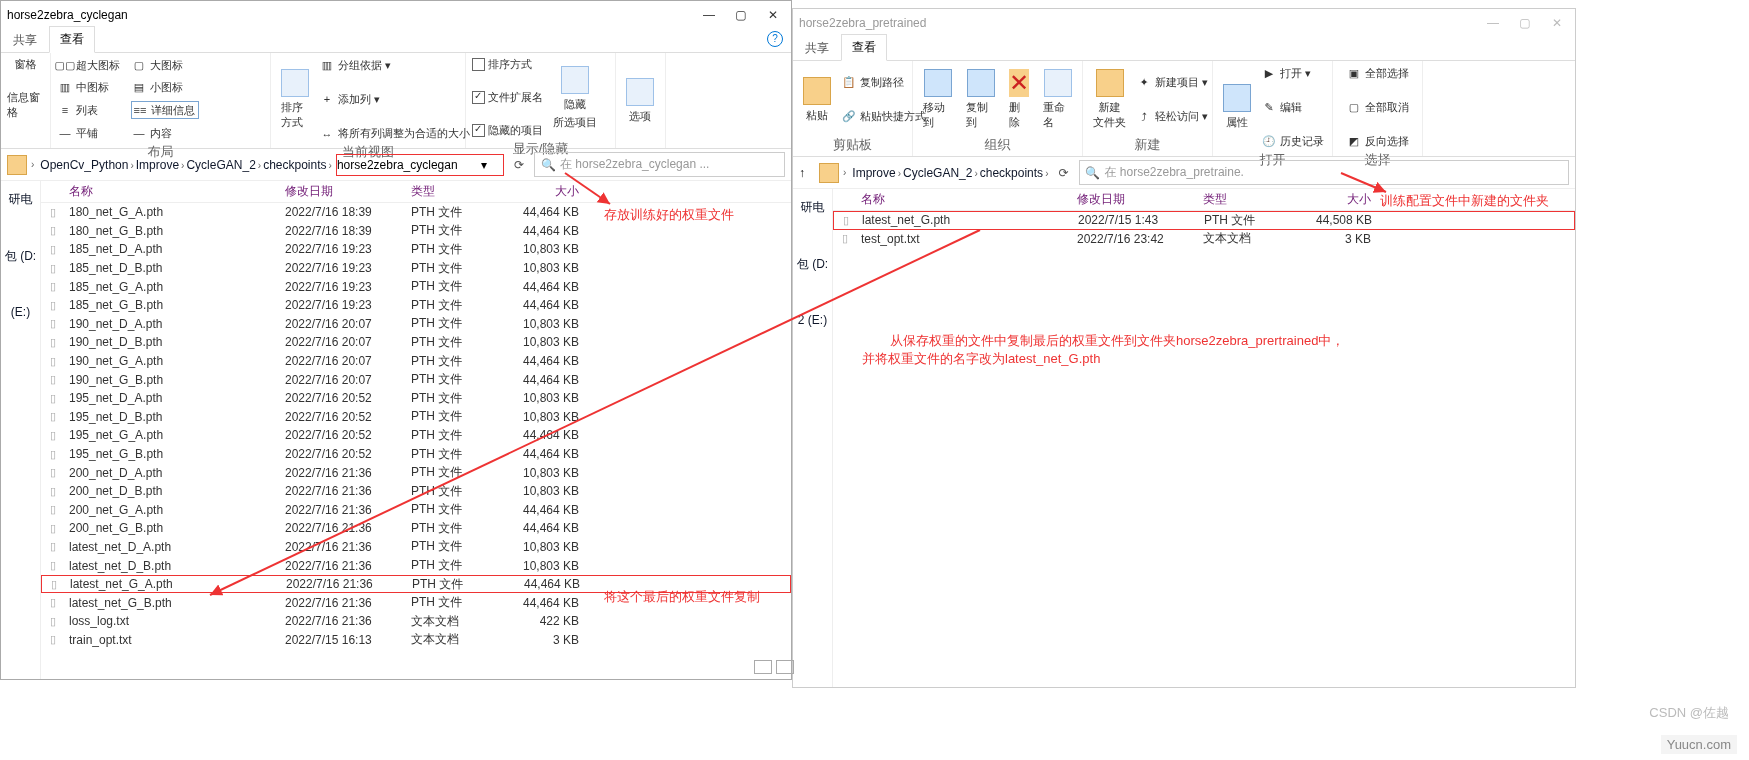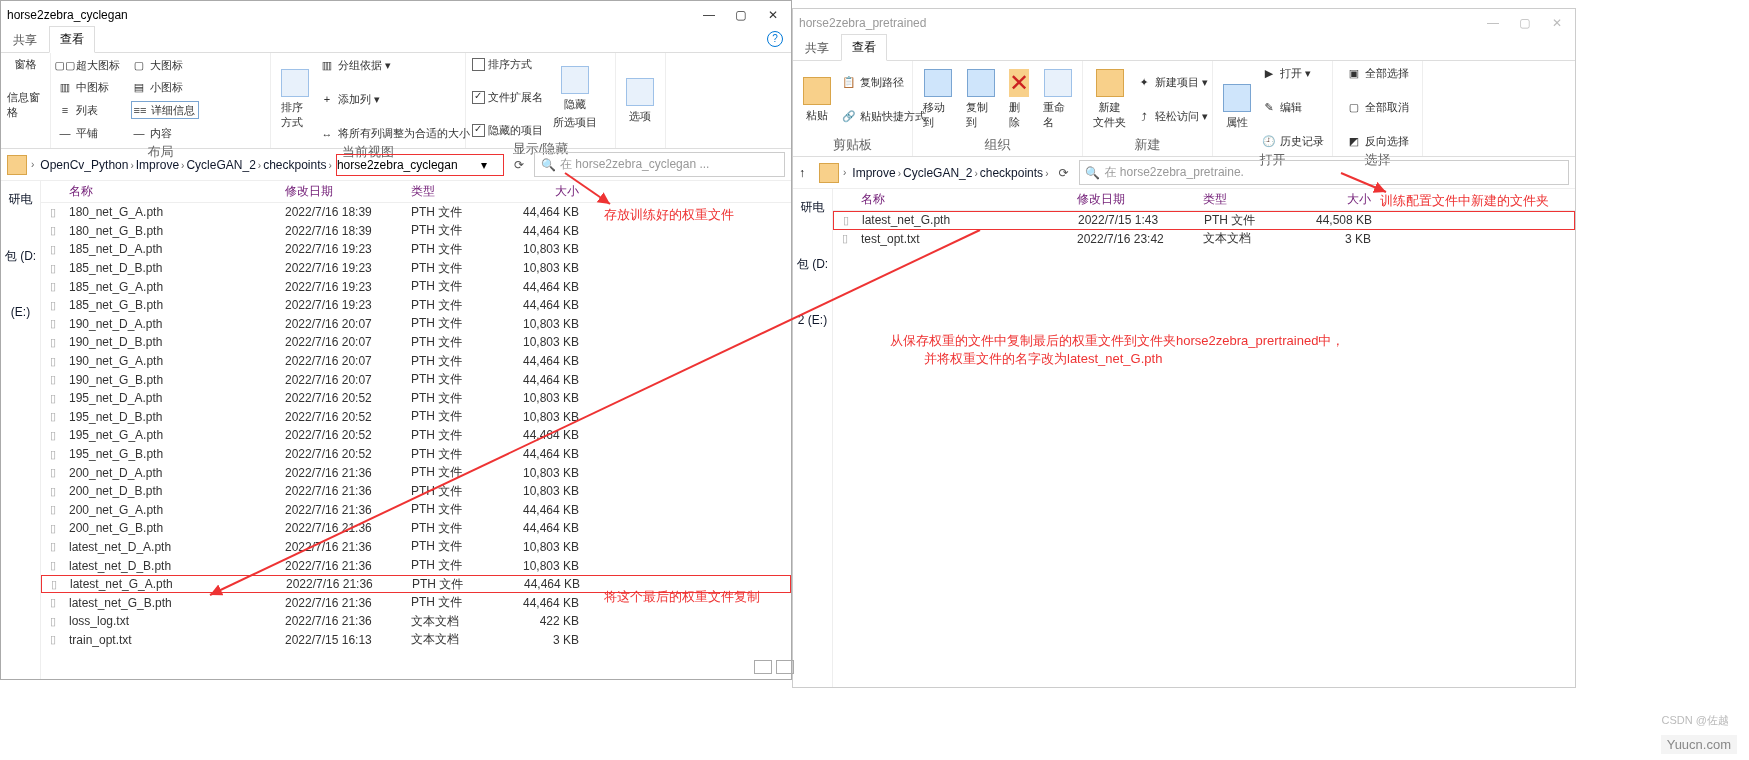--- a/index.html
+++ b/index.html
@@ -48,21 +48,21 @@
     .col-name { width:220px; padding-left:4px; }
     .col-date { width:126px; }
     .col-type { width:108px; }
     .col-size { width:70px; text-align:right; padding-right:10px; }
     .frow { display:flex; font-size:12px; height:18.6px; align-items:center; color:#333; }
     .frow .file-ico { width:24px; text-align:center; color:#aaa; font-size:11px; }
     .frow.red-box { border:1px solid #e33; }
     .annotation { position:absolute; color:#e33; font-size:13px; }
     .arrow { position:absolute; }
     .watermark { position:absolute; right:12px; bottom:6px; background:rgba(240,240,240,.7); font-size:13px; color:#888; padding:2px 6px; }
-    .csdn { position:absolute; right:20px; bottom:32px; font-size:11px; color:#bbb; }
+    .csdn { position:absolute; right:20px; bottom:38px; font-size:13px; color:#bbb; }
     .bottom-icons { position:absolute; right:12px; bottom:6px; display:flex; gap:4px; }
     .bottom-icons span { width:18px; height:14px; border:1px solid #aaa; display:inline-block; }
   </style>
 </head>
 <body>
 
 <div class="window win-left">
   <div class="title-bar">
     <span class="title">horse2zebra_cyclegan</span>
     <div class="title-ctrls">
@@ -520,21 +520,21 @@
           </div>
         </div>
     </div>
   </div>
 </div>
 
 <div class="annotation" style="left:604px; top:206px;">存放训练好的权重文件</div>
 <div class="annotation" style="left:604px; top:588px;">将这个最后的权重文件复制</div>
 <div class="annotation" style="left:1380px; top:192px;">训练配置文件中新建的文件夹</div>
 <div class="annotation" style="left:890px; top:332px;">从保存权重的文件中复制最后的权重文件到文件夹horse2zebra_prertrained中，</div>
-<div class="annotation" style="left:924px; top:350px;">并将权重文件的名字改为latest_net_G.pth</div>
+<div class="annotation" style="left:862px; top:350px;">并将权重文件的名字改为latest_net_G.pth</div>
 
 <svg class="arrow" style="left:560px;top:168px;" width="60" height="42">
     <defs>
       <marker id="ah1" markerWidth="8" markerHeight="8" refX="6" refY="3" orient="auto">
         <path d="M0,0 L6,3 L0,6 Z" fill="#e33"></path>
       </marker>
     </defs>
     <line x1="5" y1="5" x2="50" y2="36" stroke="#e33" stroke-width="2" marker-end="url(#ah1)"></line>
   </svg>
 <svg class="arrow" style="left:1336px;top:168px;" width="60" height="30">

